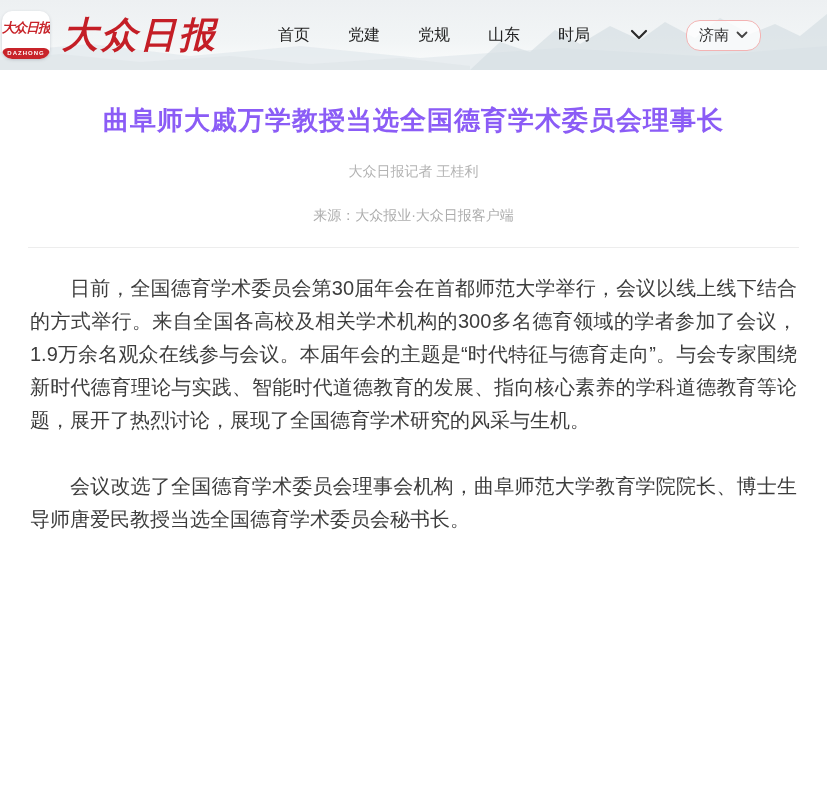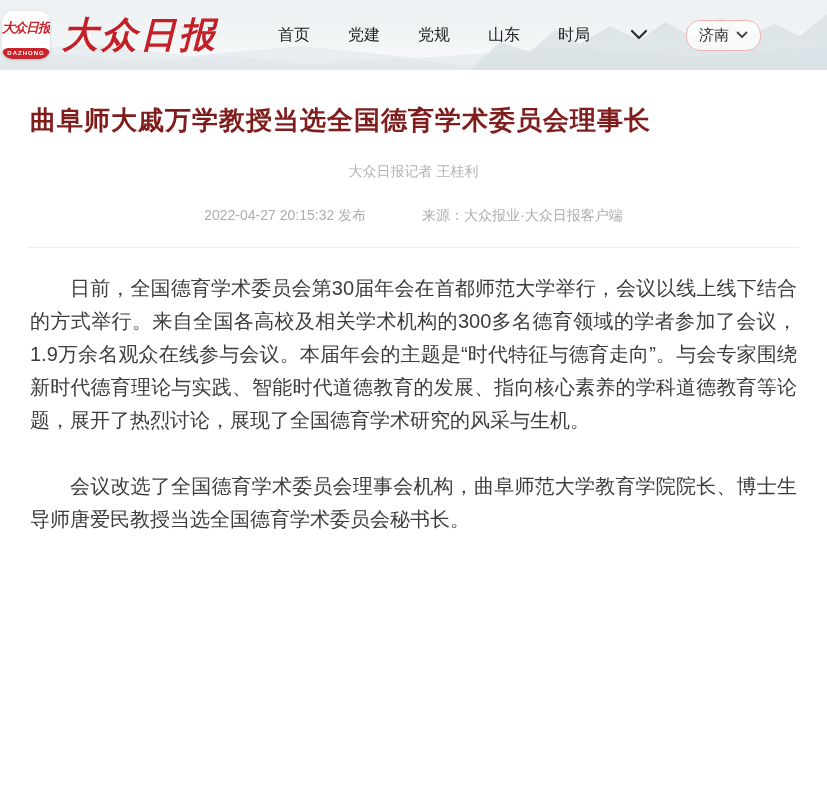--- a/index.html
+++ b/index.html
@@ -94,24 +94,24 @@
     border-radius: 14px;
     font-size: 15px;
     color: #2b2b2b;
     cursor: pointer;
     font-family: inherit;
   }
 
   
   .article { padding: 34px 30px 30px 30px; }
   .article-title {
-    text-align: left;
+    text-align: center;
     font-size: 26px;
     font-weight: bold;
-    color: #7f1d1d;
+    color: #8b5cf6;
     letter-spacing: 1px;
     line-height: 1.3;
   }
   .byline {
     margin-top: 25px;
     text-align: center;
     font-size: 14px;
     color: #b3b3b3;
   }
   .meta-row {
@@ -183,21 +183,20 @@
       </nav>
     </div>
   </header>
 
   <main class="article">
     <h1 class="article-title">曲阜师大戚万学教授当选全国德育学术委员会理事长</h1>
 
     <div class="byline">大众日报记者 王桂利</div>
 
     <div class="meta-row">
-      <span>2022-04-27 20:15:32 发布</span>
       <span>来源：大众报业·大众日报客户端</span>
     </div>
 
     <hr class="divider">
 
     <div class="article-body">
       <p>日前，全国德育学术委员会第30届年会在首都师范大学举行，会议以线上线下结合的方式举行。来自全国各高校及相关学术机构的300多名德育领域的学者参加了会议，1.9万余名观众在线参与会议。本届年会的主题是“时代特征与德育走向”。与会专家围绕新时代德育理论与实践、智能时代道德教育的发展、指向核心素养的学科道德教育等论题，展开了热烈讨论，展现了全国德育学术研究的风采与生机。</p>
       <p>会议改选了全国德育学术委员会理事会机构，曲阜师范大学教育学院院长、博士生导师唐爱民教授当选全国德育学术委员会秘书长。</p>
     </div>
   </main>

